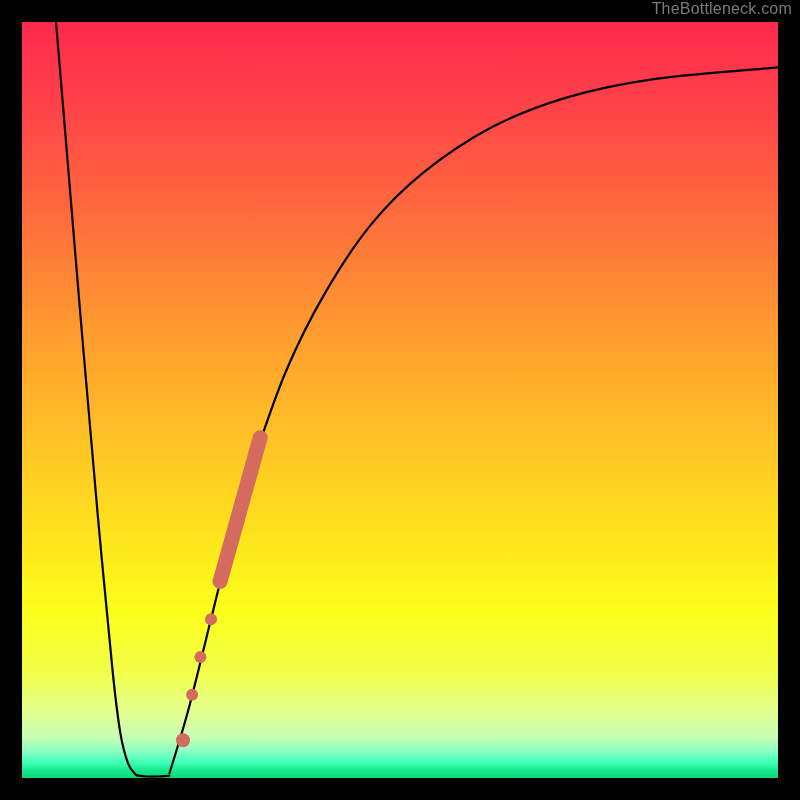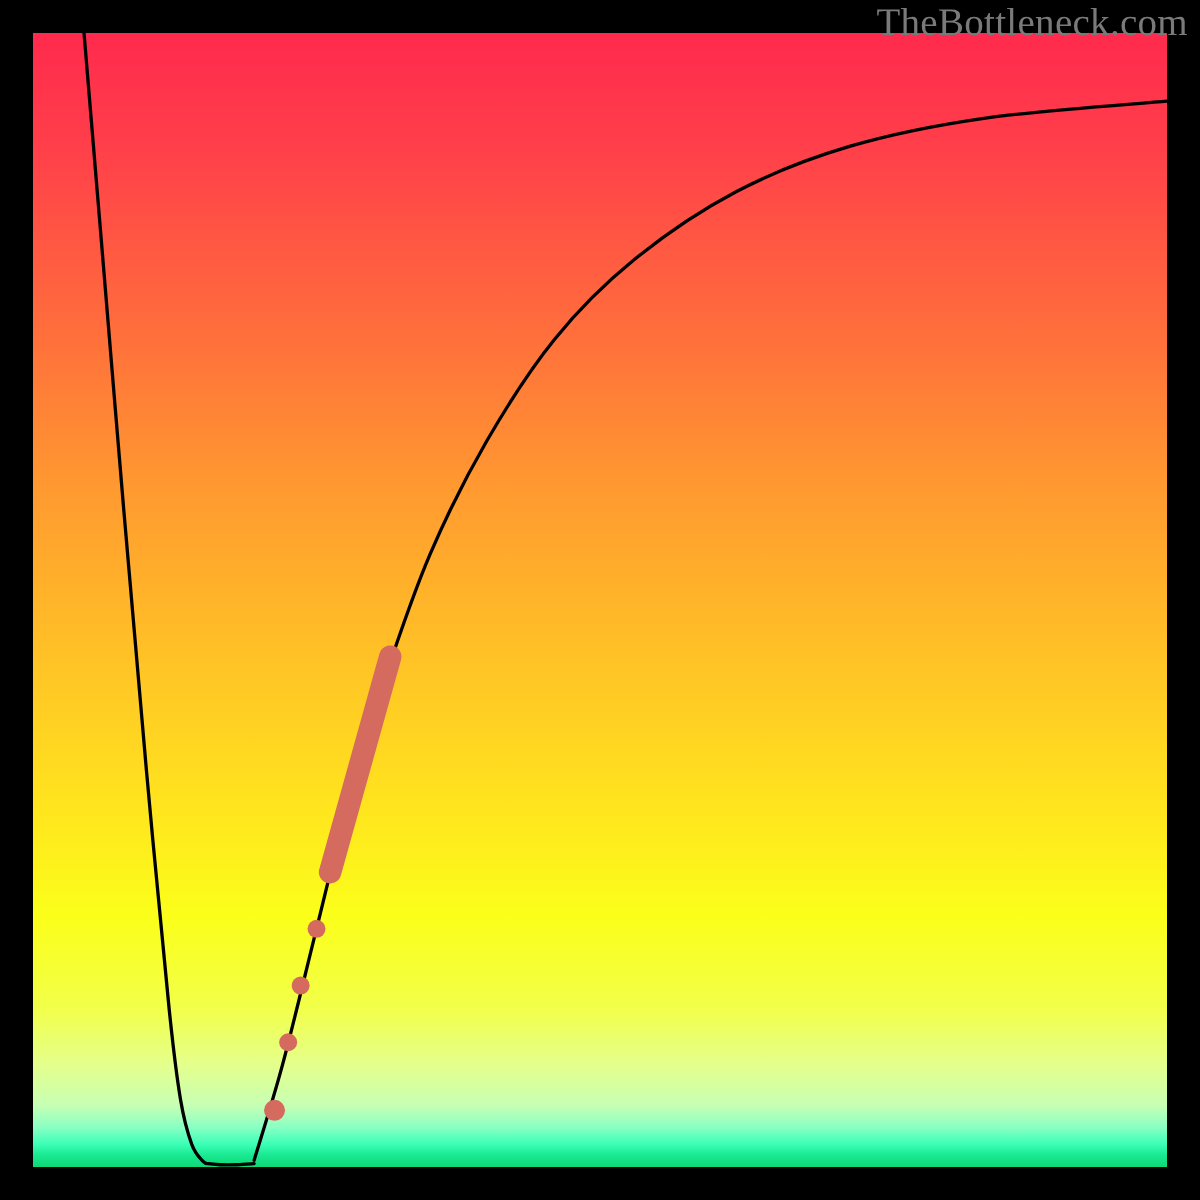--- a/index.html
+++ b/index.html
@@ -43,25 +43,24 @@
       #3bffb7 98%,
       #18e88f 99%,
       #0fd876 100%
     );
   }
   .watermark {
     position: absolute;
     top: 0;
     right: 8px;
     color: #7a7a7a;
-    font-size: 26px;
+    font-size: 16px;
     letter-spacing: 0.2px;
     font-weight: 400;
     user-select: none;
-    font-family: Liberation Serif, serif;
   }
   svg.curves {
     position: absolute;
     left: 0; top: 0;
     width: 756px;
     height: 756px;
     overflow: visible;
   }
   .curve {
     fill: none;

